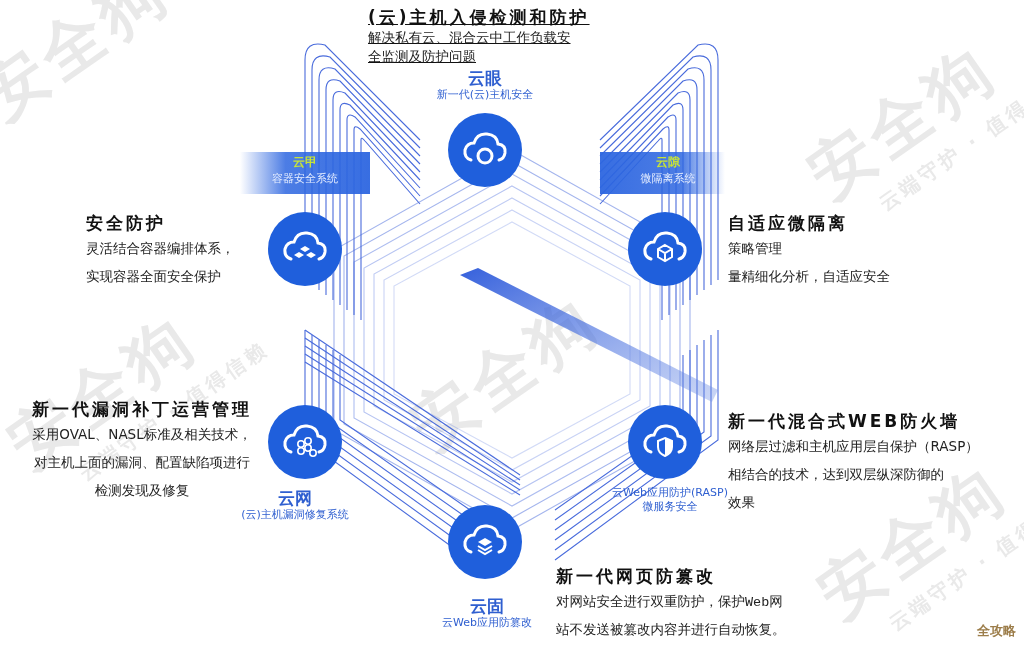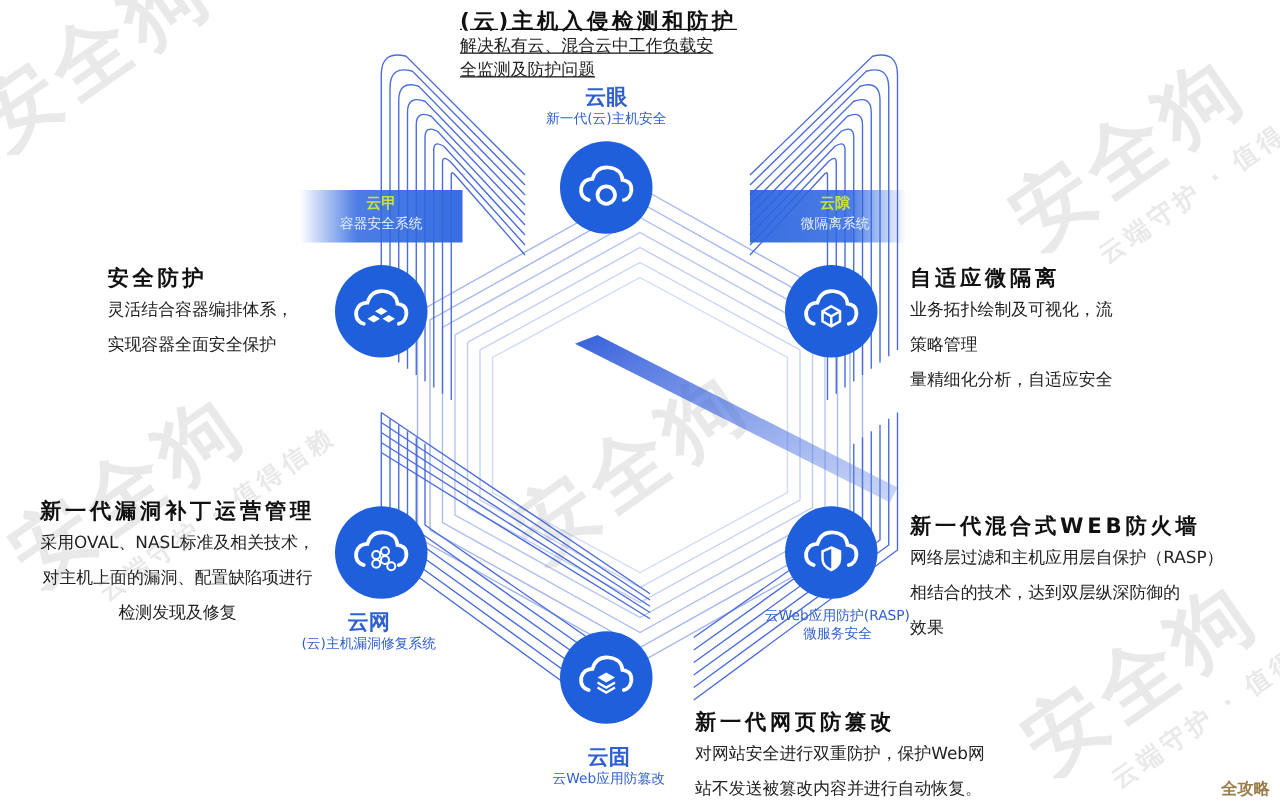--- a/index.html
+++ b/index.html
@@ -180,38 +180,37 @@
 </div>
 
 <div class="block" style="left:86px;top:212px;width:190px;">
   <div class="title">安全防护</div>
   <div class="desc">灵活结合容器编排体系，</div>
   <div class="desc">实现容器全面安全保护</div>
 </div>
 
 <div class="block" style="left:728px;top:212px;width:230px;">
   <div class="title">自适应微隔离</div>
-  <div class="desc">业务拓扑绘制及可视化，流</div>
   <div class="desc">策略管理</div>
   <div class="desc">量精细化分析，自适应安全</div>
 </div>
 
 <div class="block" style="left:12px;top:398px;width:260px;text-align:center;">
   <div class="title">新一代漏洞补丁运营管理</div>
   <div class="desc">采用OVAL、NASL标准及相关技术，</div>
   <div class="desc">对主机上面的漏洞、配置缺陷项进行</div>
   <div class="desc">检测发现及修复</div>
 </div>
 
 <div class="block" style="left:728px;top:410px;width:290px;">
   <div class="title">新一代混合式WEB防火墙</div>
   <div class="desc">网络层过滤和主机应用层自保护（RASP）</div>
   <div class="desc">相结合的技术，达到双层纵深防御的</div>
   <div class="desc">效果</div>
 </div>
 
-<div class="block" style="left:556px;top:567px;width:280px;">
+<div class="block" style="left:556px;top:567px;width:280px;font-family:Liberation Mono, monospace;">
   <div class="title">新一代网页防篡改</div>
   <div class="desc">对网站安全进行双重防护，保护Web网</div>
   <div class="desc">站不发送被篡改内容并进行自动恢复。</div>
 </div>
 
 <div class="brand">全攻略</div>
 
 </body></html>

